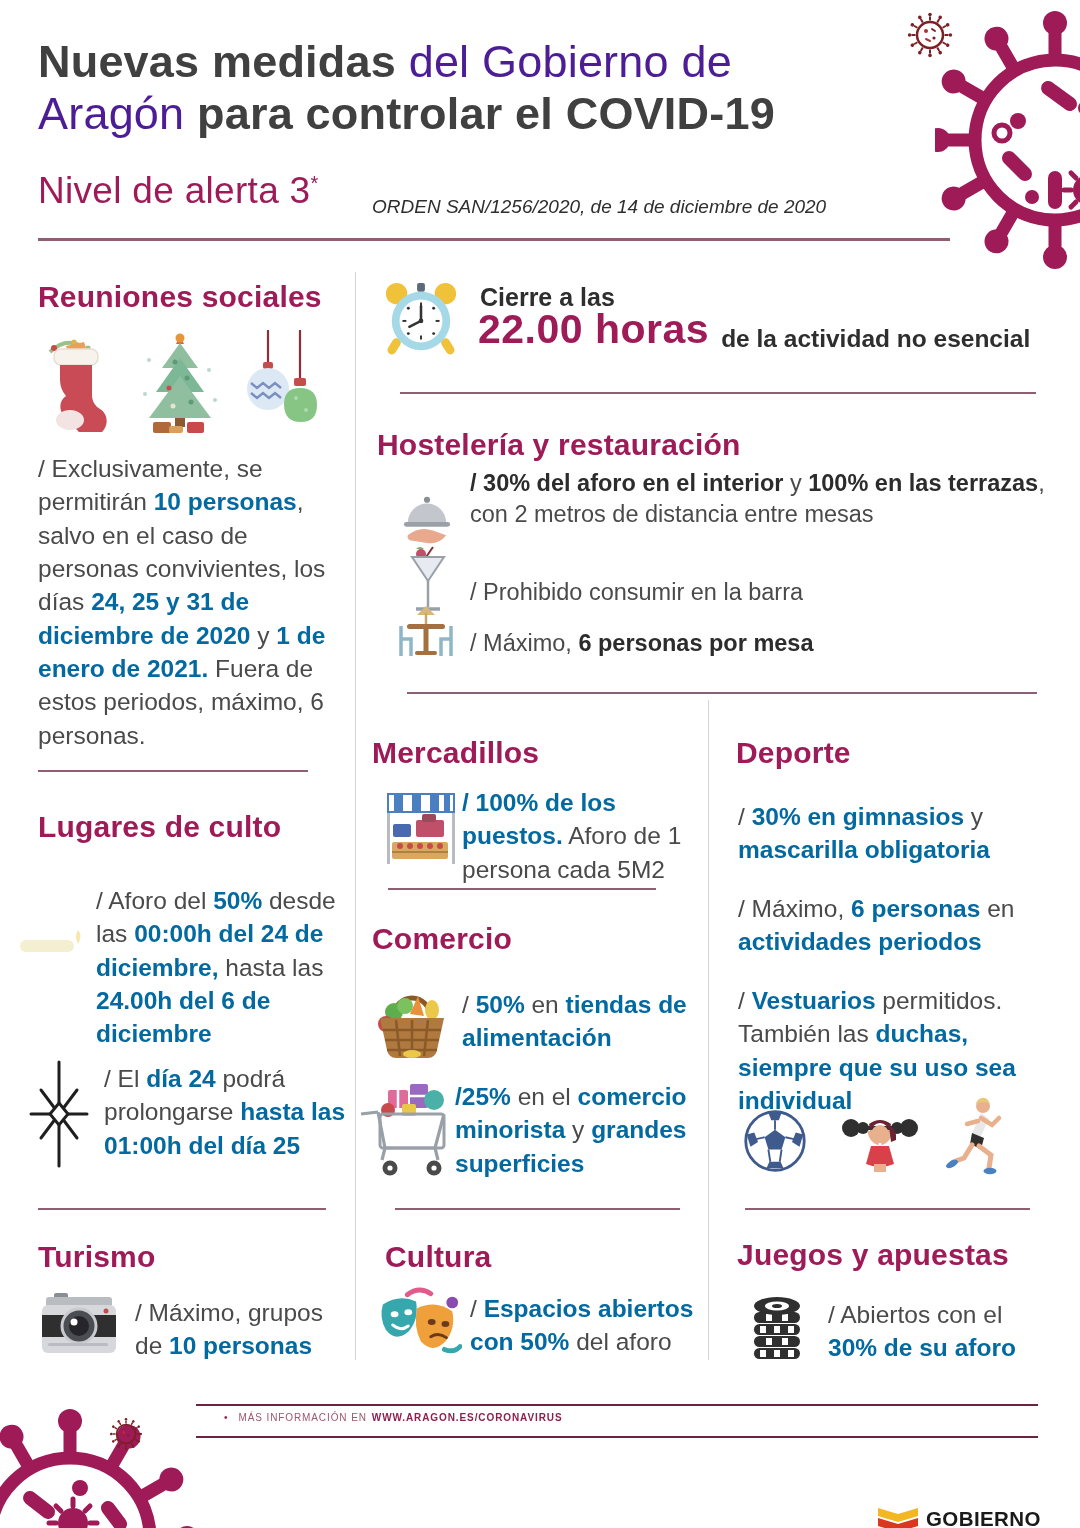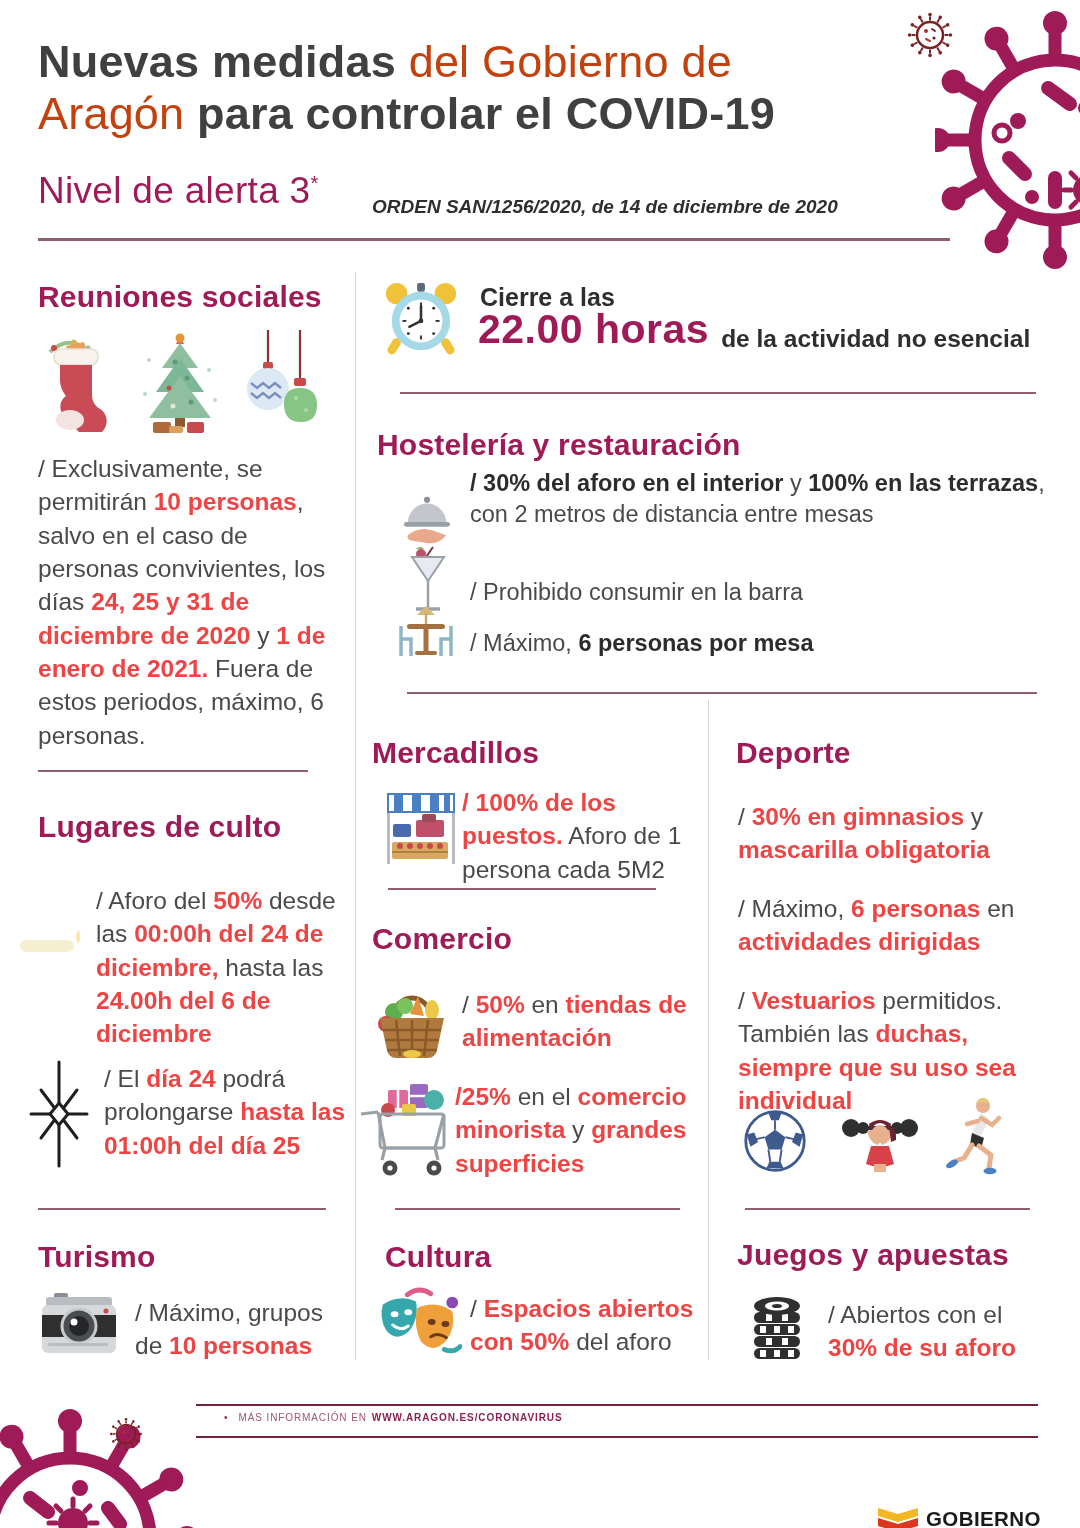--- a/index.html
+++ b/index.html
@@ -4,27 +4,27 @@
 <style>
   html,body{margin:0;padding:0}
   body{
     width:1080px;height:1528px;position:relative;overflow:hidden;
     background:#ffffff;color:#484848;
     font-family:"Liberation Sans",sans-serif;
   }
   .abs{position:absolute}
   .title{font-size:45px;line-height:1.16;font-weight:700;letter-spacing:.2px}
   .title .mag{color:#404040;font-weight:700}
-  .title .dk{color:#c2410c;font-weight:500}
+  .title .dk{color:#4c1d95;font-weight:500}
   .nivel{font-size:37px;color:#9e1b58;font-weight:400;letter-spacing:.3px}
   .nivel sup{font-size:20px}
-  .orden{font-size:19px;font-style:italic;font-weight:700;color:#2e2e2e}
+  .orden{font-size:19px;font-style:italic;font-weight:400;color:#2e2e2e}
   .sec-h{font-weight:700;color:#9e1b58;font-size:30px;letter-spacing:.2px}
   .txt{font-size:24.5px;line-height:1.36;color:#4a4a4a}
-  .txt .b{font-weight:700;color:#ef4444}
+  .txt .b{font-weight:700;color:#0369a1}
   .txt-sm{font-size:23.5px;line-height:1.34;color:#4a4a4a}
   .txt-sm .b{font-weight:700;color:#2c2c2c}
   .hr{background:#8f5d74;height:2px}
   .hr-dark{background:#6f2140;height:2px}
   .vr{background:#d4d4d4;width:1px}
   .closure-prefix{font-size:25px;font-weight:700;color:#2e2e2e}
   .closure-line{display:flex;align-items:flex-end}
   .closure-time{font-size:41px;font-weight:800;color:#9e1b58;letter-spacing:.5px}
   .closure-suffix{font-size:24.5px;font-weight:700;color:#2e2e2e;margin-left:12px}
   .f-info{font-size:10px;letter-spacing:.9px;color:#a05570;font-weight:500}
@@ -382,21 +382,21 @@
   <rect x="22" y="34" width="64" height="34" rx="3" fill="none" stroke="#9aa0a8" stroke-width="3"></rect>
   <circle cx="32" cy="88" r="7.5" fill="#4a4a4a"></circle>
     <circle cx="32" cy="88" r="2.6" fill="#ffffff"></circle>
   <circle cx="76" cy="88" r="7.5" fill="#4a4a4a"></circle>
     <circle cx="76" cy="88" r="2.6" fill="#ffffff"></circle>
 </svg>
 <div class="abs txt" style="left:455px;top:1080px;width:252px"><span class="b">/25%</span><span> en el </span><span class="b">comercio minorista</span><span> y </span><span class="b">grandes superficies</span></div>
 
 <div class="abs sec-h" style="left:736px;top:736px">Deporte</div>
 <div class="abs txt" style="left:738px;top:800px;width:302px"><span>/ </span><span class="b">30% en gimnasios</span><span> y </span><span class="b">mascarilla obligatoria</span></div>
-<div class="abs txt" style="left:738px;top:892px;width:302px"><span>/ Máximo, </span><span class="b">6 personas</span><span> en </span><span class="b">actividades dirigidas</span></div>
+<div class="abs txt" style="left:738px;top:892px;width:302px"><span>/ Máximo, </span><span class="b">6 personas</span><span> en </span><span class="b">actividades periodos</span></div>
 <div class="abs txt" style="left:738px;top:984px;width:308px"><span>/ </span><span class="b">Vestuarios</span><span> permitidos. También las </span><span class="b">duchas, siempre que su uso sea individual</span></div>
 
 <svg class="abs" style="left:742px;top:1108px" width="66" height="66" viewBox="0 0 70 70">
   <circle cx="35" cy="35" r="31" fill="#ffffff" stroke="#3f5a8c" stroke-width="3"></circle>
   <polygon points="35,23 46,31 42,44 28,44 24,31" fill="#3f5a8c"></polygon>
   <polygon points="28,5 42,5 39,13 31,13" fill="#3f5a8c"></polygon>
   <polygon points="5,28 13,26 17,36 9,41" fill="#3f5a8c"></polygon>
   <polygon points="65,28 57,26 53,36 61,41" fill="#3f5a8c"></polygon>
   <polygon points="26,64 44,64 41,57 29,57" fill="#3f5a8c"></polygon>
   <g stroke="#3f5a8c" stroke-width="2" fill="none">

